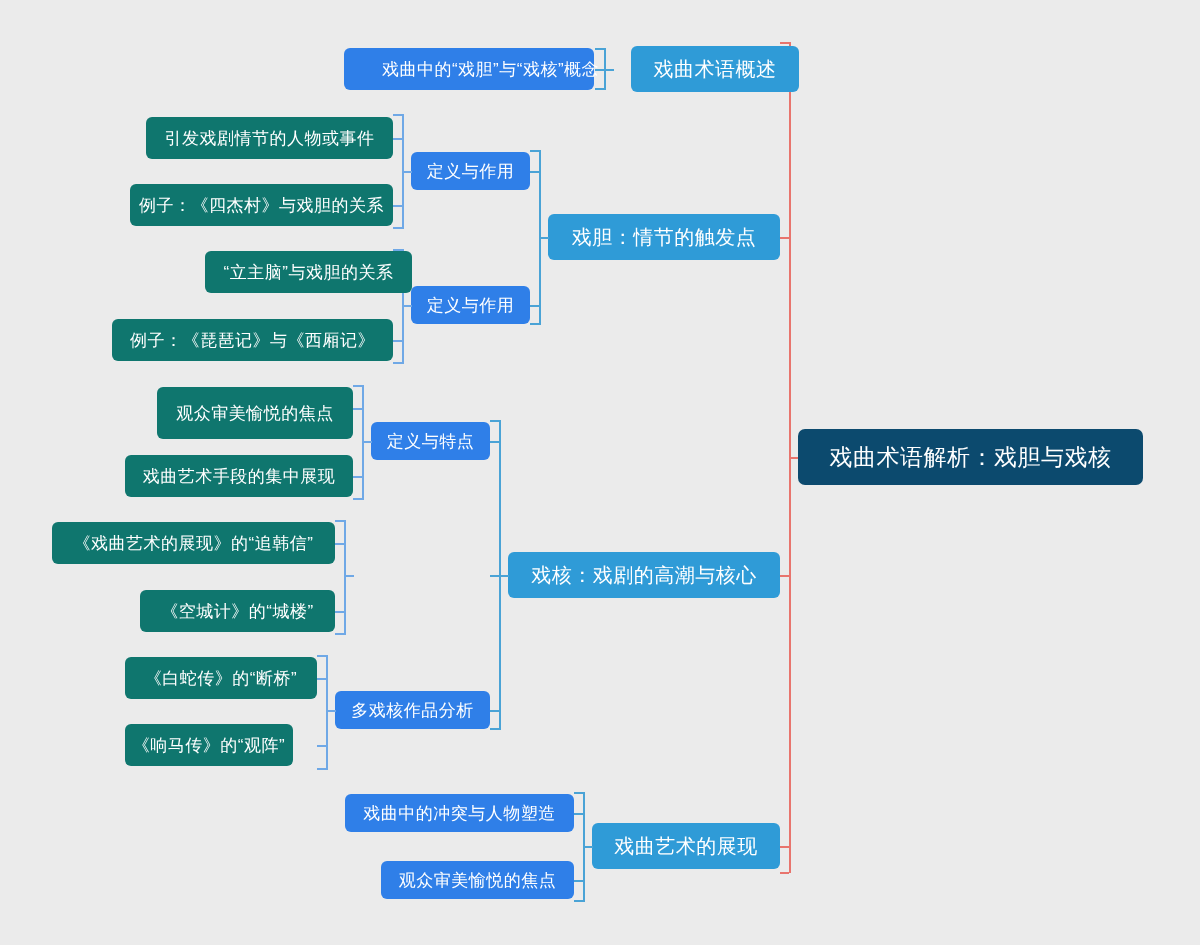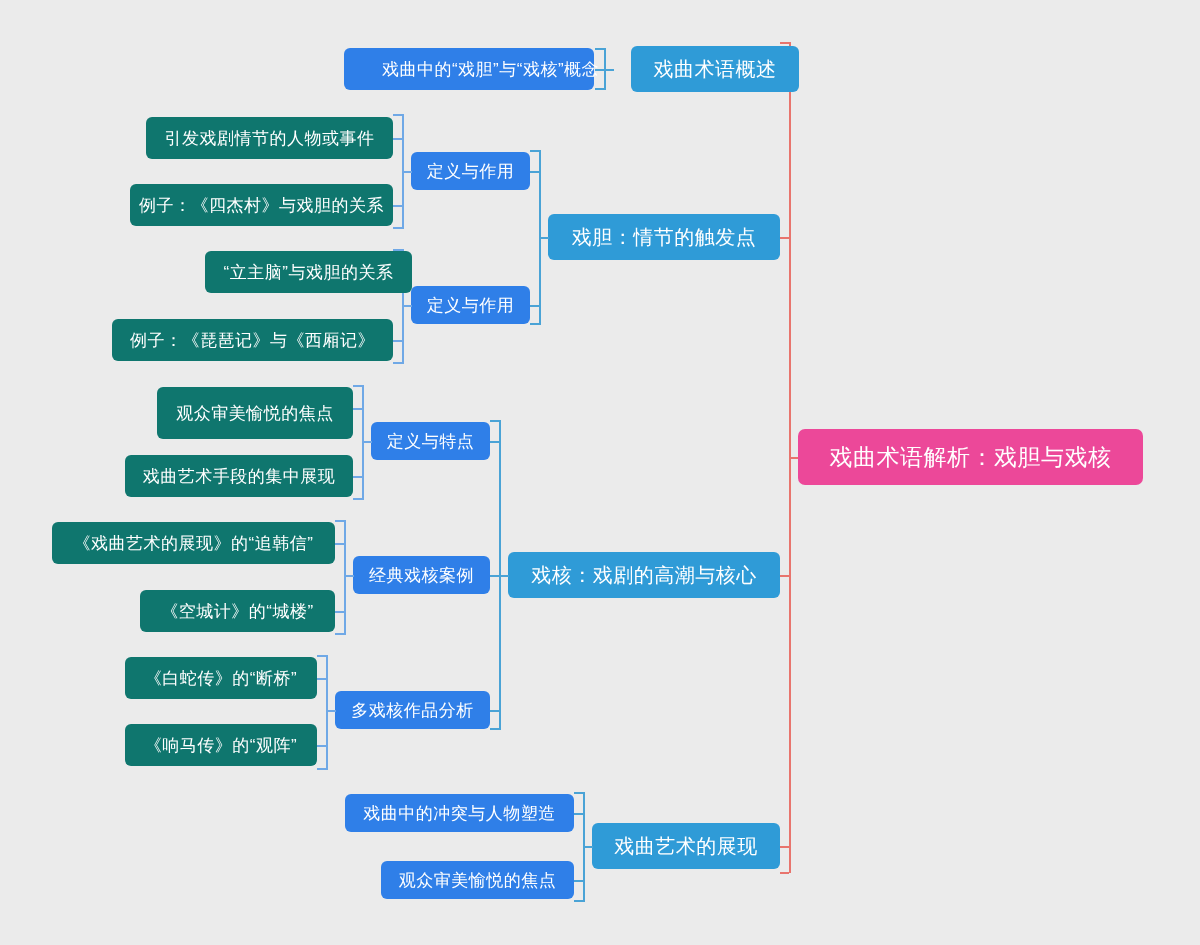--- a/index.html
+++ b/index.html
@@ -27,21 +27,21 @@
     display: flex;
     align-items: center;
     justify-content: center;
     border-radius: 6px;
     color: #ffffff;
     white-space: nowrap;
     letter-spacing: 0.5px;
     text-rendering: optimizeLegibility;
   }
   .node.root {
-    background: #ec4899;
+    background: #0c4a6e;
     border-radius: 7px;
     font-size: 23px;
   }
   .node.lvl1 {
     background: #2f9bd7;
     font-size: 20px;
   }
   .node.lvl2 {
     background: #2f7fe8;
     font-size: 17px;
@@ -184,21 +184,20 @@
   </div>
   <div class="conn br1">
     <div class="hstub" style="left:490px; top:575px; width:10px;"></div>
   </div>
   <div class="conn br1">
     <div class="hstub" style="left:490px; top:710px; width:10px;"></div>
   </div>
 
   <div class="node lvl2" style="left:371px; top:422px; width:119px; height:38px;">定义与特点</div>
 
-  <div class="node lvl2" style="left:353px; top:556px; width:137px; height:38px;">经典戏核案例</div>
 
   <div class="node lvl2" style="left:335px; top:691px; width:155px; height:38px;">多戏核作品分析</div>
 
   <div class="conn br2">
     <div class="vline" style="left:362px; top:385px; height:115px;"></div>
     <div class="hstub" style="left:362px; top:441px; width:10px;"></div>
     <div class="cap" style="left:353px; top:385px;"></div>
     <div class="cap" style="left:353px; top:498px;"></div>
   </div>
   <div class="conn br2">
@@ -237,21 +236,21 @@
   </div>
   <div class="conn br2">
     <div class="hstub" style="left:317px; top:678px; width:10px;"></div>
   </div>
   <div class="conn br2">
     <div class="hstub" style="left:317px; top:745px; width:10px;"></div>
   </div>
 
   <div class="node lvl3" style="left:125px; top:657px; width:192px; height:42px;">《白蛇传》的“断桥”</div>
 
-  <div class="node lvl3" style="left:125px; top:724px; width:192px; height:42px;">《响马传》的“观阵”</div>
+  <div class="node lvl3" style="left:125px; top:724px; width:168px; height:42px;">《响马传》的“观阵”</div>
 
   <div class="node lvl1" style="left:592px; top:823px; width:188px; height:46px;">戏曲艺术的展现</div>
 
   <div class="conn br1">
     <div class="vline" style="left:583px; top:792px; height:110px;"></div>
     <div class="hstub" style="left:583px; top:846px; width:10px;"></div>
     <div class="cap" style="left:574px; top:792px;"></div>
     <div class="cap" style="left:574px; top:900px;"></div>
   </div>
   <div class="conn br1">

